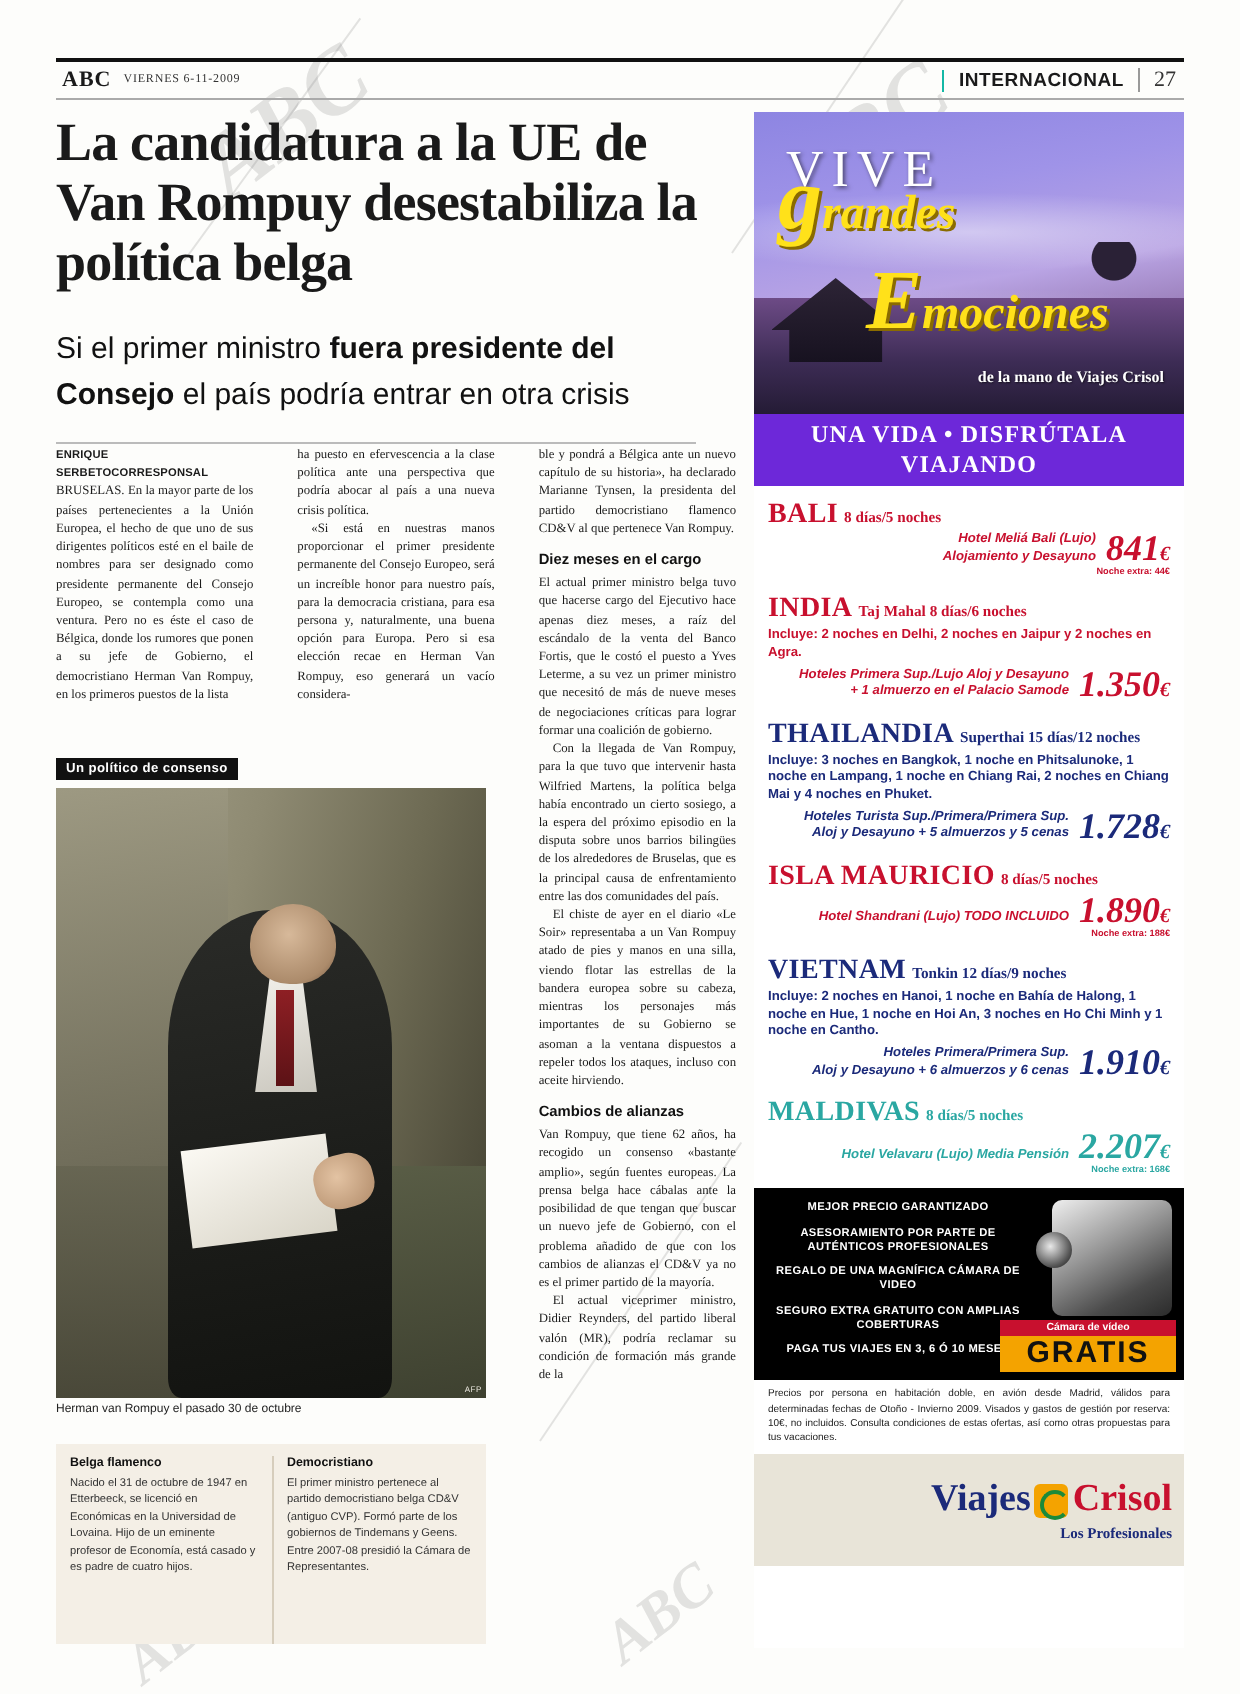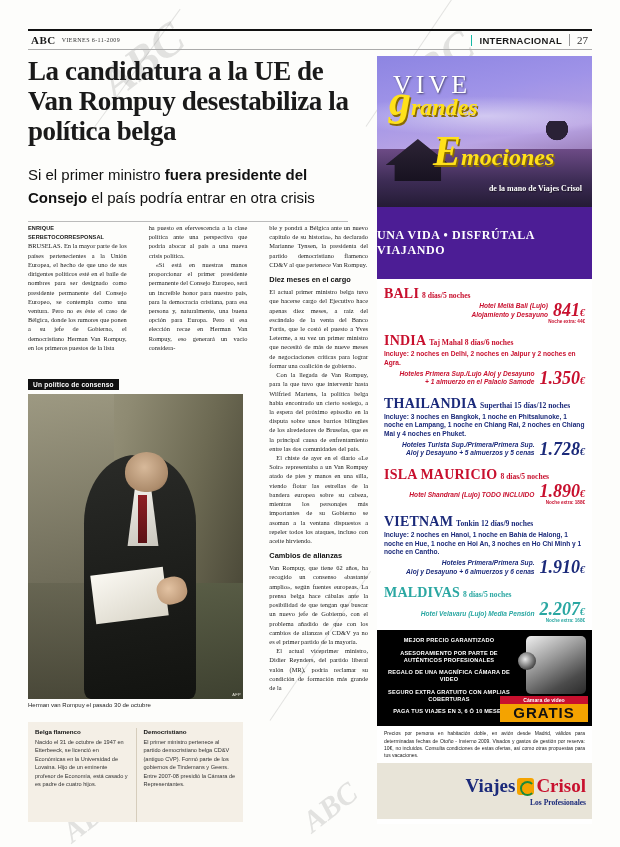--- a/index.html
+++ b/index.html
@@ -112,23 +112,23 @@
      font-size:24px;color:#ffe11a;font-style:italic;font-weight:700;
      text-shadow:1.5px 1.5px 0 #8a6b00;}
   .grandes .cap{font-size:44px;line-height:0;}
   .emociones{position:absolute;left:56px;top:88px;font-family:"Liberation Serif",serif;
      font-size:24px;color:#ffe11a;font-style:italic;font-weight:700;
      text-shadow:1.5px 1.5px 0 #8a6b00;}
   .emociones .cap{font-size:42px;line-height:0;}
   .delamano{position:absolute;right:10px;top:128px;font-family:"Liberation Serif",serif;
      font-weight:700;font-size:8px;color:#fff;text-shadow:.5px .5px 1px rgba(0,0,0,.6);}
 
-  .ad-band{background:#4c1d95;color:#fff;
+  .ad-band{background:#6d28d9;color:#fff;text-align:center;
      font-family:"Liberation Serif",serif;font-weight:700;font-size:12px;
-     letter-spacing:.6px;padding:21px 0;}
+     letter-spacing:.6px;padding:3px 0;}
 
   .ad-offers{padding:5px 7px 0 7px;background:#fff;}
   .offer{margin-bottom:7px;}
   .offer .dest{font-family:"Liberation Serif",serif;font-weight:700;font-size:14px;
      letter-spacing:.2px;display:inline;}
   .offer .dur{font-family:"Liberation Serif",serif;font-weight:700;font-size:7.6px;
      margin-left:3px;}
   .offer .inc{font-family:"Liberation Sans",sans-serif;font-weight:700;font-size:6.6px;
      line-height:1.32;margin:1px 0 2px 0;}
   .offer .row{display:flex;align-items:flex-end;justify-content:flex-end;gap:5px;font-style:italic;}

